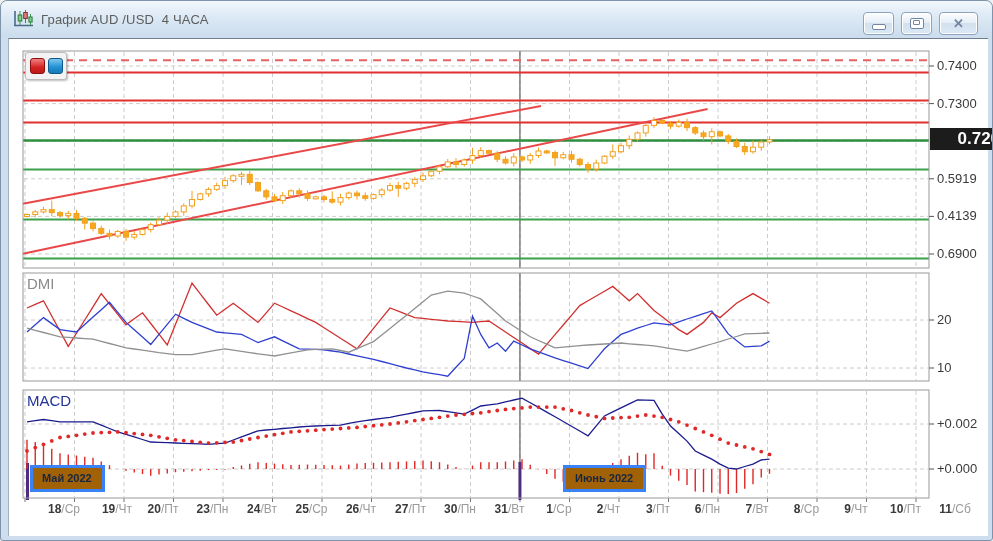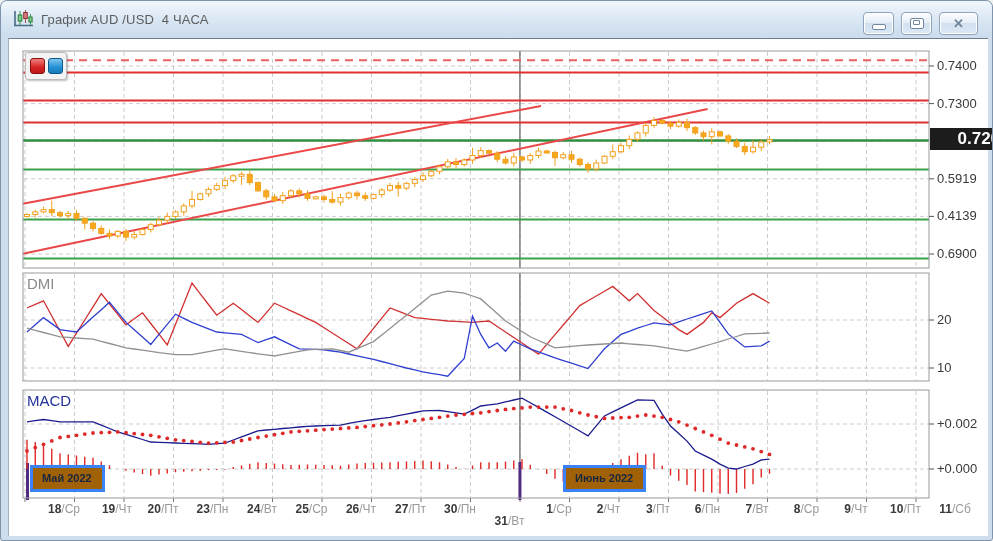--- a/index.html
+++ b/index.html
@@ -578,21 +578,21 @@
         <div class="ylabel" style="top: 460px;">+0.000</div>
         <div class="date-tick" style="left: -1px;"><span class="d">18</span><span class="w">/Ср</span></div>
         <div class="date-tick" style="left: 52px;"><span class="d">19</span><span class="w">/Чт</span></div>
         <div class="date-tick" style="left: 98px;"><span class="d">20</span><span class="w">/Пт</span></div>
         <div class="date-tick" style="left: 147.5px;"><span class="d">23</span><span class="w">/Пн</span></div>
         <div class="date-tick" style="left: 197px;"><span class="d">24</span><span class="w">/Вт</span></div>
         <div class="date-tick" style="left: 246.5px;"><span class="d">25</span><span class="w">/Ср</span></div>
         <div class="date-tick" style="left: 296px;"><span class="d">26</span><span class="w">/Чт</span></div>
         <div class="date-tick" style="left: 345.5px;"><span class="d">27</span><span class="w">/Пт</span></div>
         <div class="date-tick" style="left: 395px;"><span class="d">30</span><span class="w">/Пн</span></div>
-        <div class="date-tick" style="left: 444.5px; margin-top: 12px;"><span class="d">31</span><span class="w">/Вт</span></div>
+        <div class="date-tick" style="left: 444.5px;"><span class="d">31</span><span class="w">/Вт</span></div>
         <div class="date-tick" style="left: 494px;"><span class="d">1</span><span class="w">/Ср</span></div>
         <div class="date-tick" style="left: 543.5px;"><span class="d">2</span><span class="w">/Чт</span></div>
         <div class="date-tick" style="left: 593px;"><span class="d">3</span><span class="w">/Пт</span></div>
         <div class="date-tick" style="left: 642.5px;"><span class="d">6</span><span class="w">/Пн</span></div>
         <div class="date-tick" style="left: 692px;"><span class="d">7</span><span class="w">/Вт</span></div>
         <div class="date-tick" style="left: 741.5px;"><span class="d">8</span><span class="w">/Ср</span></div>
         <div class="date-tick" style="left: 791px;"><span class="d">9</span><span class="w">/Чт</span></div>
         <div class="date-tick" style="left: 840.5px;"><span class="d">10</span><span class="w">/Пт</span></div>
         <div class="date-tick" style="left: 890px;"><span class="d">11</span><span class="w">/Сб</span></div>
       </div>

